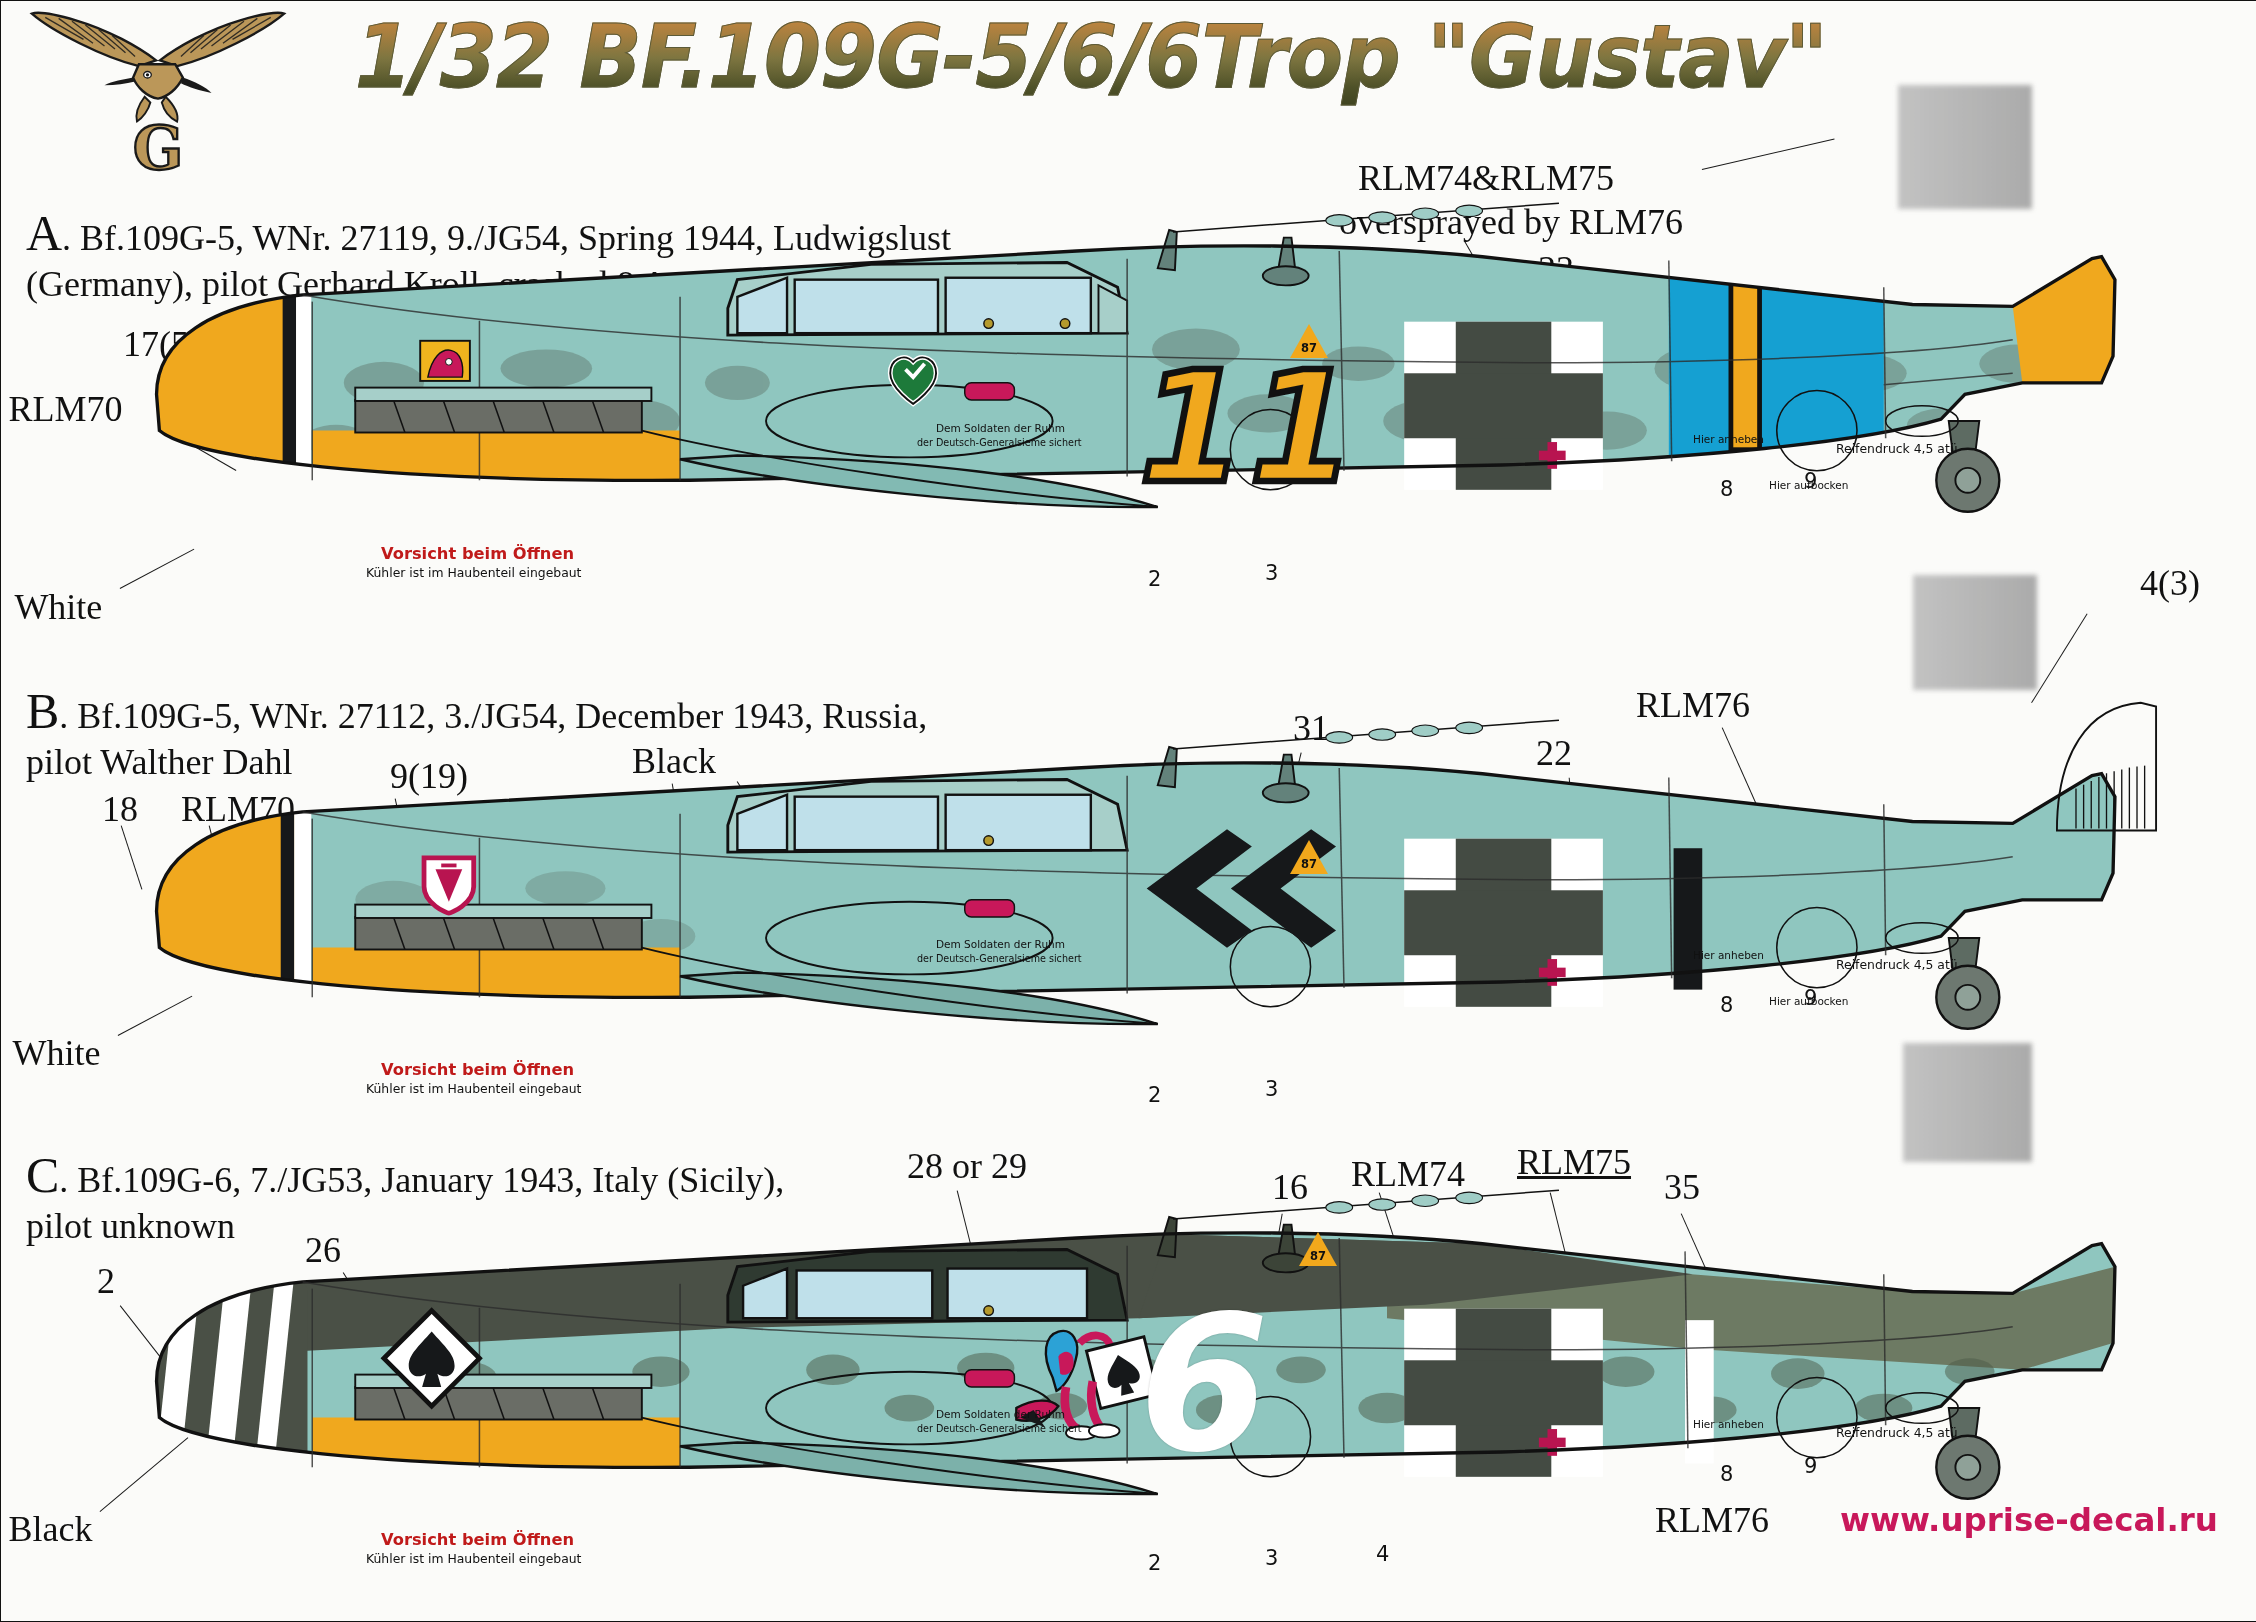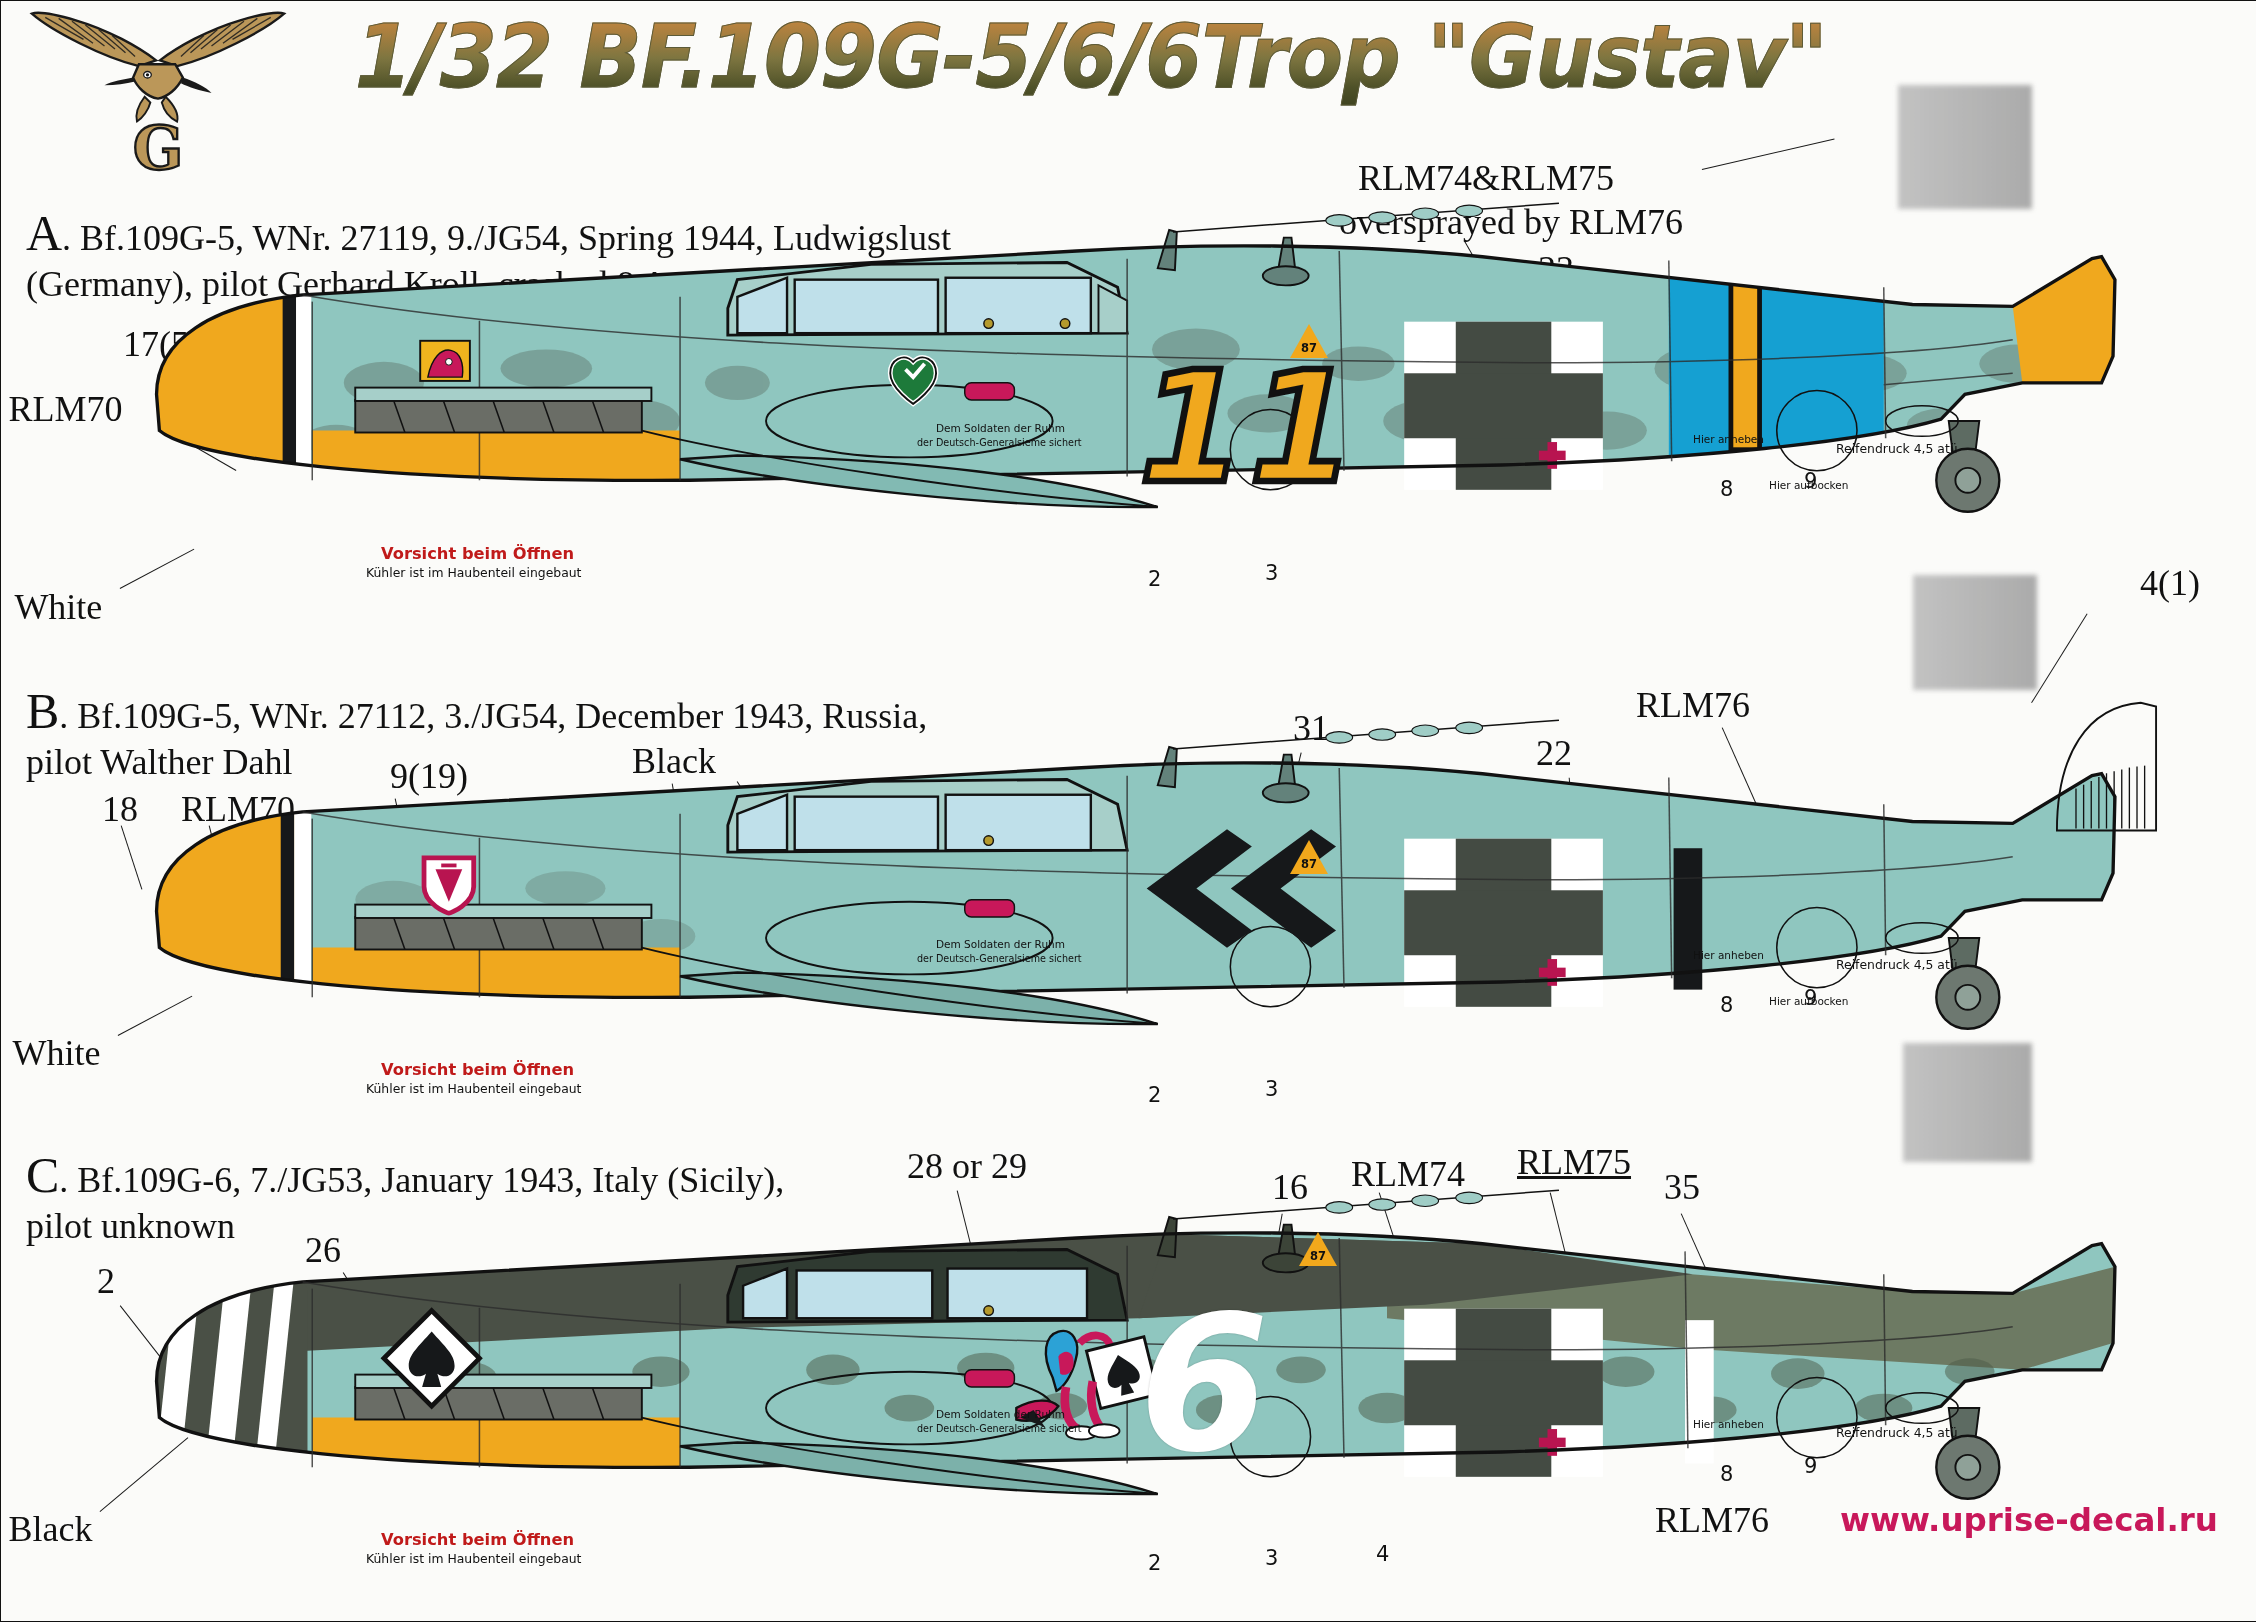--- a/index.html
+++ b/index.html
@@ -126,21 +126,21 @@
   <div class="callout" style="left:13.4px; top:588px;">White</div>
   <div class="leader" style="left:119px; top:587px; width:84px; transform:rotate(-28deg);"></div>
   <div class="callout" style="left:1264px; top:256px;">21</div>
   <div class="leader" style="left:1271px; top:302px; width:134px; transform:rotate(108deg);"></div>
   <div class="callout" style="left:1357px; top:159px;">RLM74&amp;RLM75</div>
   <div class="callout" style="left:1338px; top:203px;">oversprayed by RLM76</div>
   <div class="leader" style="left:1701px; top:168px; width:136px; transform:rotate(-13deg);"></div>
   <div class="leader" style="left:1463px; top:239px; width:115px; transform:rotate(60deg);"></div>
   <div class="callout" style="left:1537px; top:250px;">33</div>
   <div class="leader" style="left:1587px; top:287px; width:124px; transform:rotate(40deg);"></div>
-  <div class="callout" style="left:2139px; top:564px;">4(1)</div>
+  <div class="callout" style="left:2139px; top:564px;">4(3)</div>
   <div class="leader" style="left:2086px; top:612px; width:105px; transform:rotate(122deg);"></div>
 
   <div class="profile" style="left:67px; top:143px; width:2103px; height:449px;">
     <svg viewBox="0 0 2200 470" width="2103" height="449">
       <defs>
         <clipPath id="hullA">
           <path d="M92 262 C92 205 150 168 245 158 L1055 112 C1180 104 1340 104 1480 118
                    L1930 168 L2035 170 L2118 120 L2128 118 L2142 142 L2140 222 L2128 250
                    L2045 250 L1985 262 L1960 288 C1880 312 1700 330 1500 336
                    L650 352 C330 354 130 330 95 300 Z"></path>

